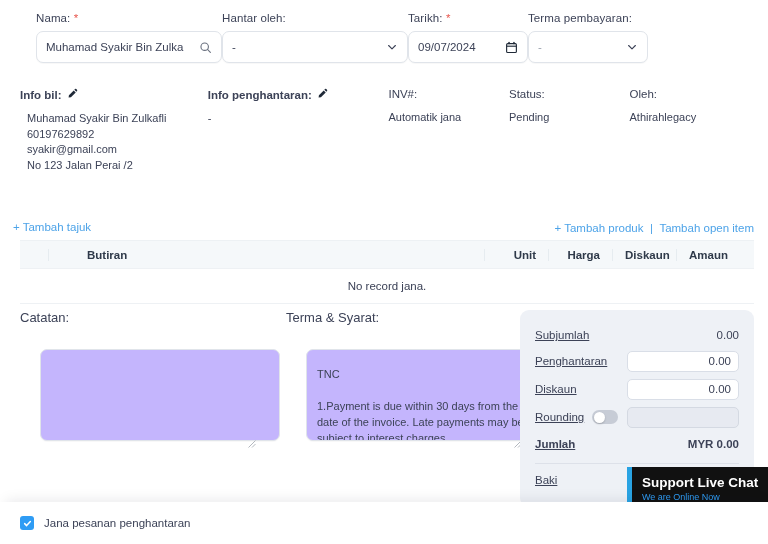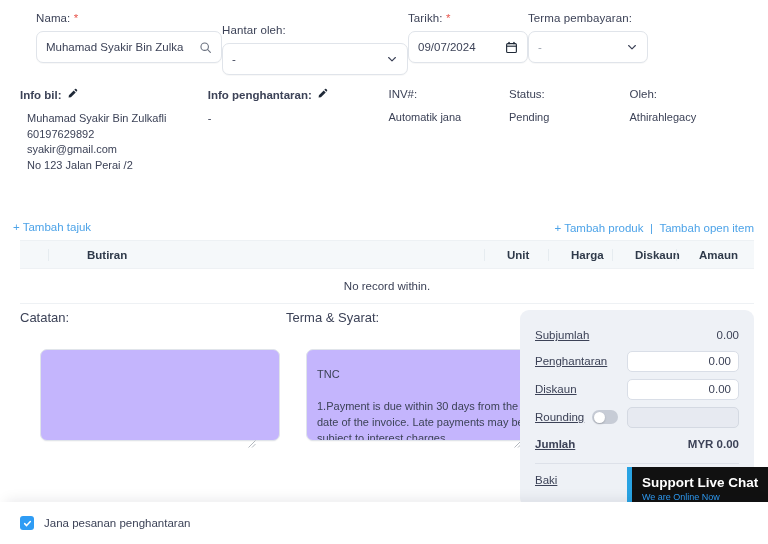--- a/index.html
+++ b/index.html
@@ -18,21 +18,21 @@
 
   
   .form-row {
     position: absolute;
     top: 12px; left: 16px; right: 0;
     display: flex;
     padding: 0 20px;
   }
   .fld { position: relative; }
   .fld.nama   { width: 186px; }
-  .fld.hantar { width: 186px; margin-left: 0; margin-top: 12px; }
+  .fld.hantar { width: 186px; margin-left: 0; }
   .fld.tarikh { width: 120px; }
   .fld.terma  { width: 120px; }
 
   .fld-label {
     font-size: 11.5px;
     color: #3c4257;
     margin-bottom: 7px;
     white-space: nowrap;
     letter-spacing: .1px;
   }
@@ -115,21 +115,21 @@
   .tbl-head {
     display: flex;
     background: #f5f8fa;
     height: 28px;
     align-items: center;
     font-size: 11.5px;
     font-weight: 600;
     color: #2f3a4a;
     border-top: 1px solid #edf1f4;
   }
-  .th { padding: 0 22px; }
+  .th { padding: 0 12px; }
   .th.butiran { flex: 1 1 auto; padding-left: 38px; border-left: 1px solid #e6ecf0; margin-left: 28px; }
   .th.num { width: 64px; text-align: right; border-left: 1px solid #e6ecf0; }
   .th.last { width: 14px; border-left: 1px solid #e6ecf0; padding: 0; }
   .tbl-body {
     border-top: 1px solid #eef1f4;
     border-bottom: 1px solid #eef1f4;
     height: 36px;
     display: flex;
     align-items: center;
     justify-content: center;
@@ -413,21 +413,21 @@
   <div class="tbl">
     <div class="tbl-head">
       <div class="th butiran">Butiran</div>
       <div class="th num">Unit</div>
       <div class="th num">Harga</div>
       <div class="th num">Diskaun</div>
       <div class="th num">Amaun</div>
       <div class="th last"></div>
     </div>
     <div class="tbl-body">
-      <span>No record within.</span>
+      <span>No record jana.</span>
     </div>
   </div>
 
   <div class="bottom">
 
     <div class="col-catatan">
       <div class="blk-label">Catatan:</div>
       <div class="ta-wrap">
         <textarea class="ta" placeholder="" style=""></textarea>
         <span class="resizer">

